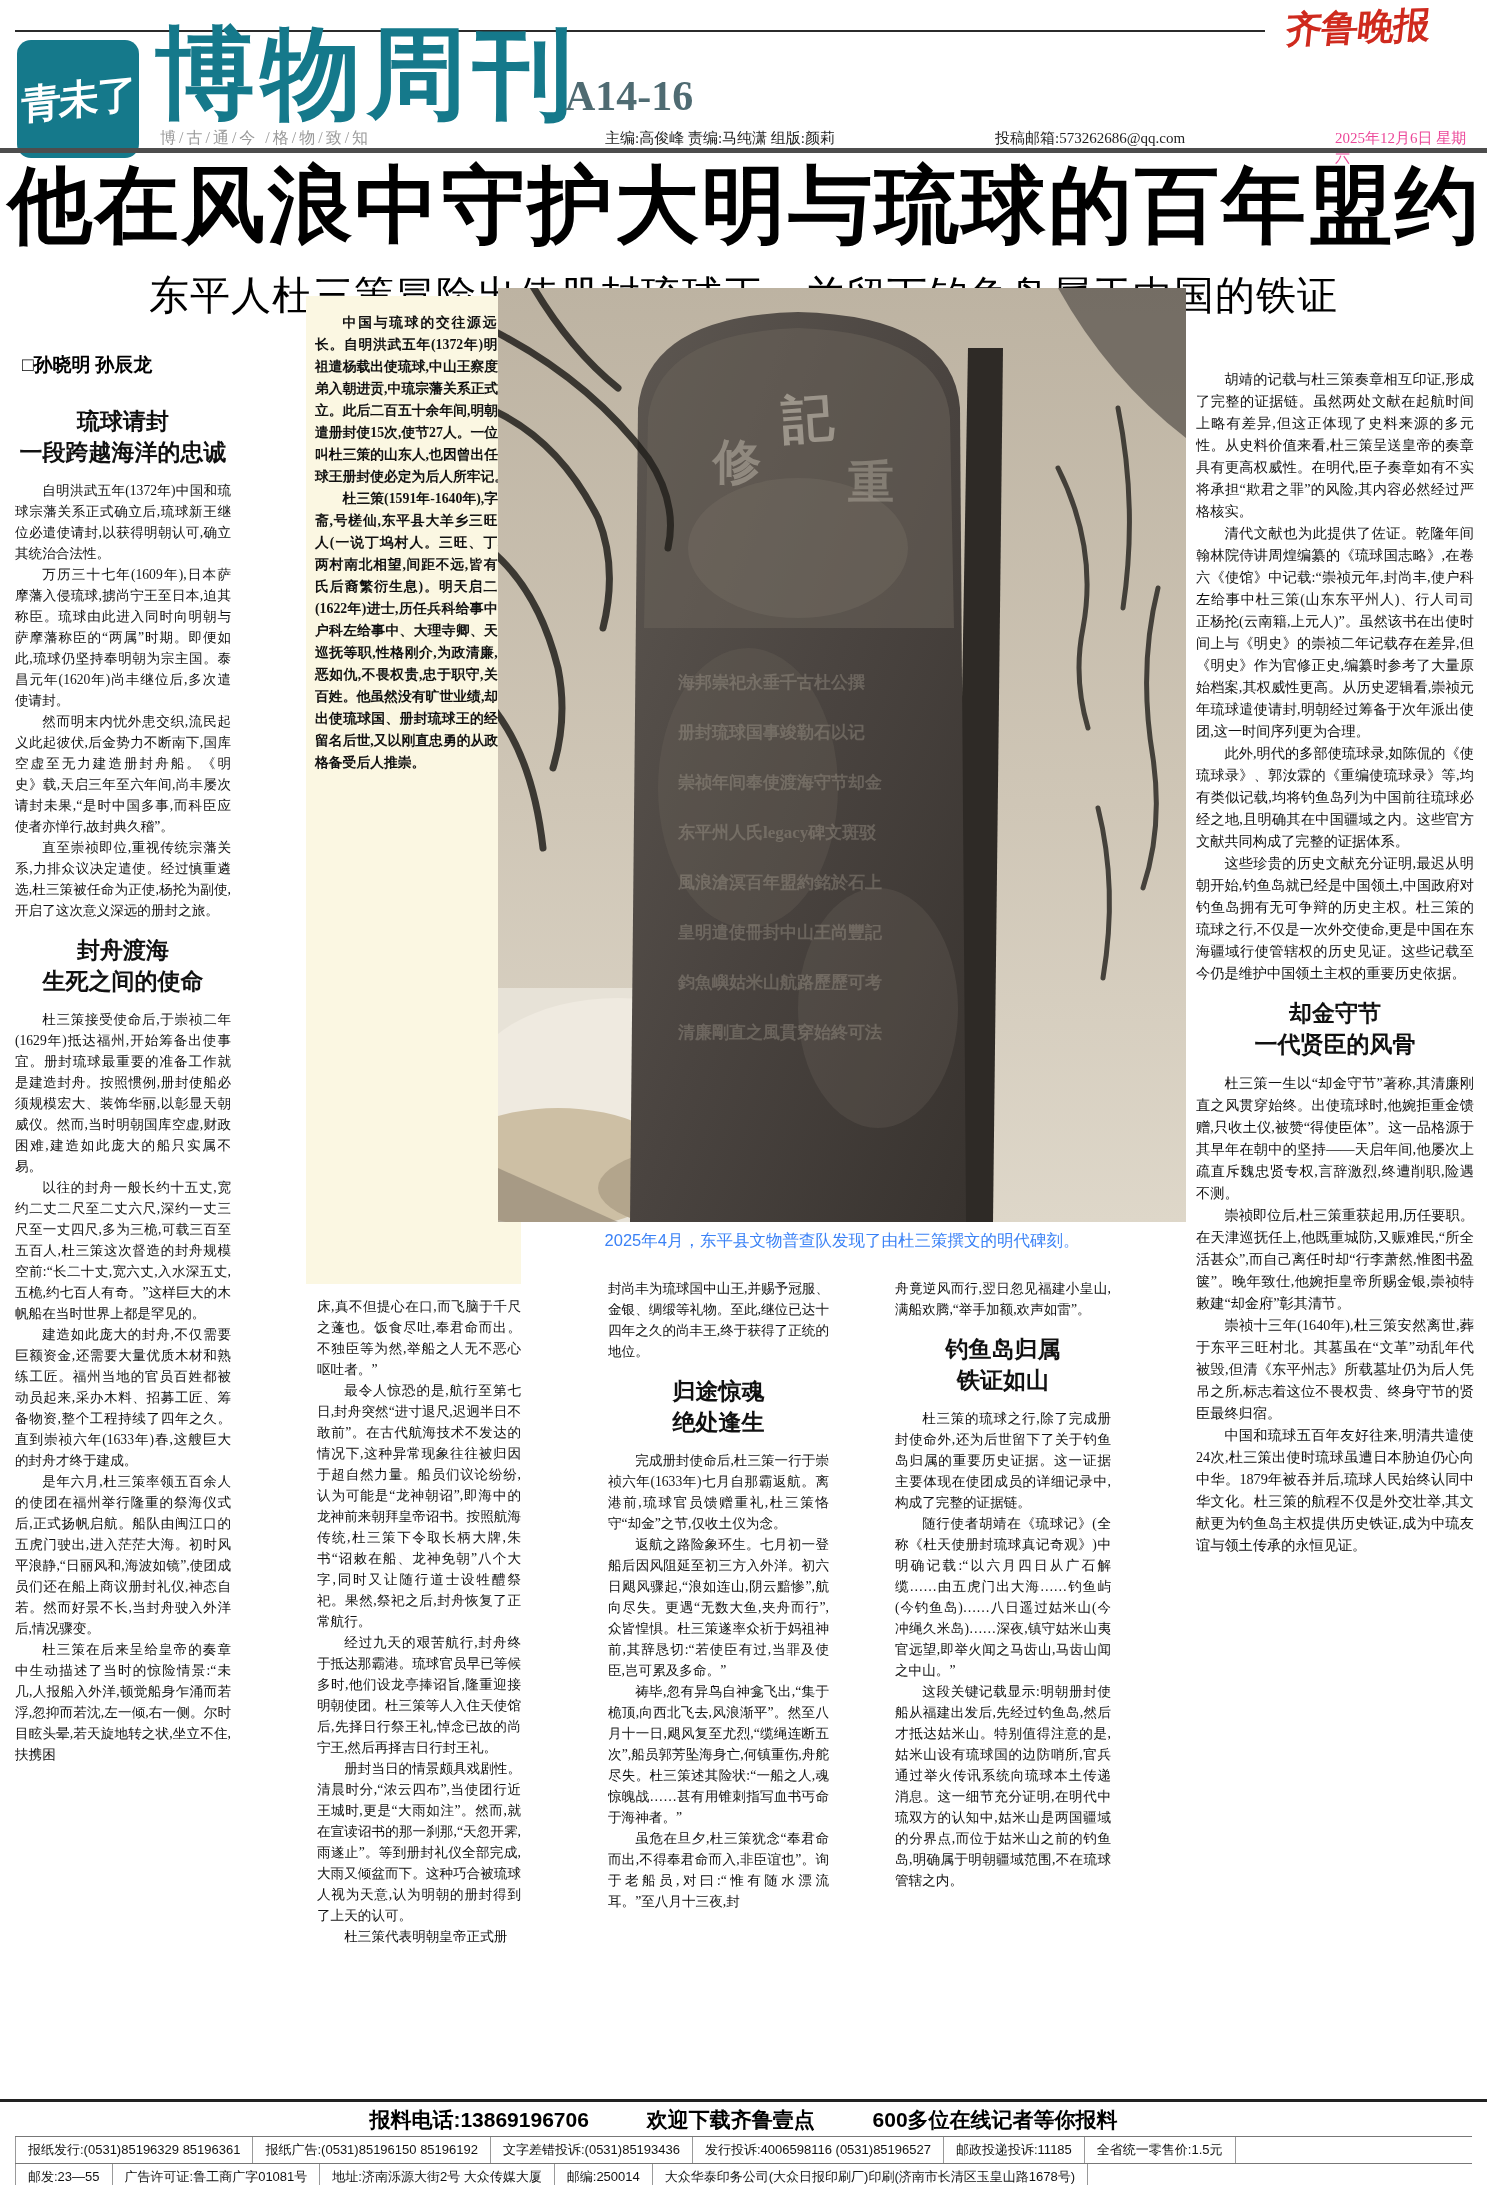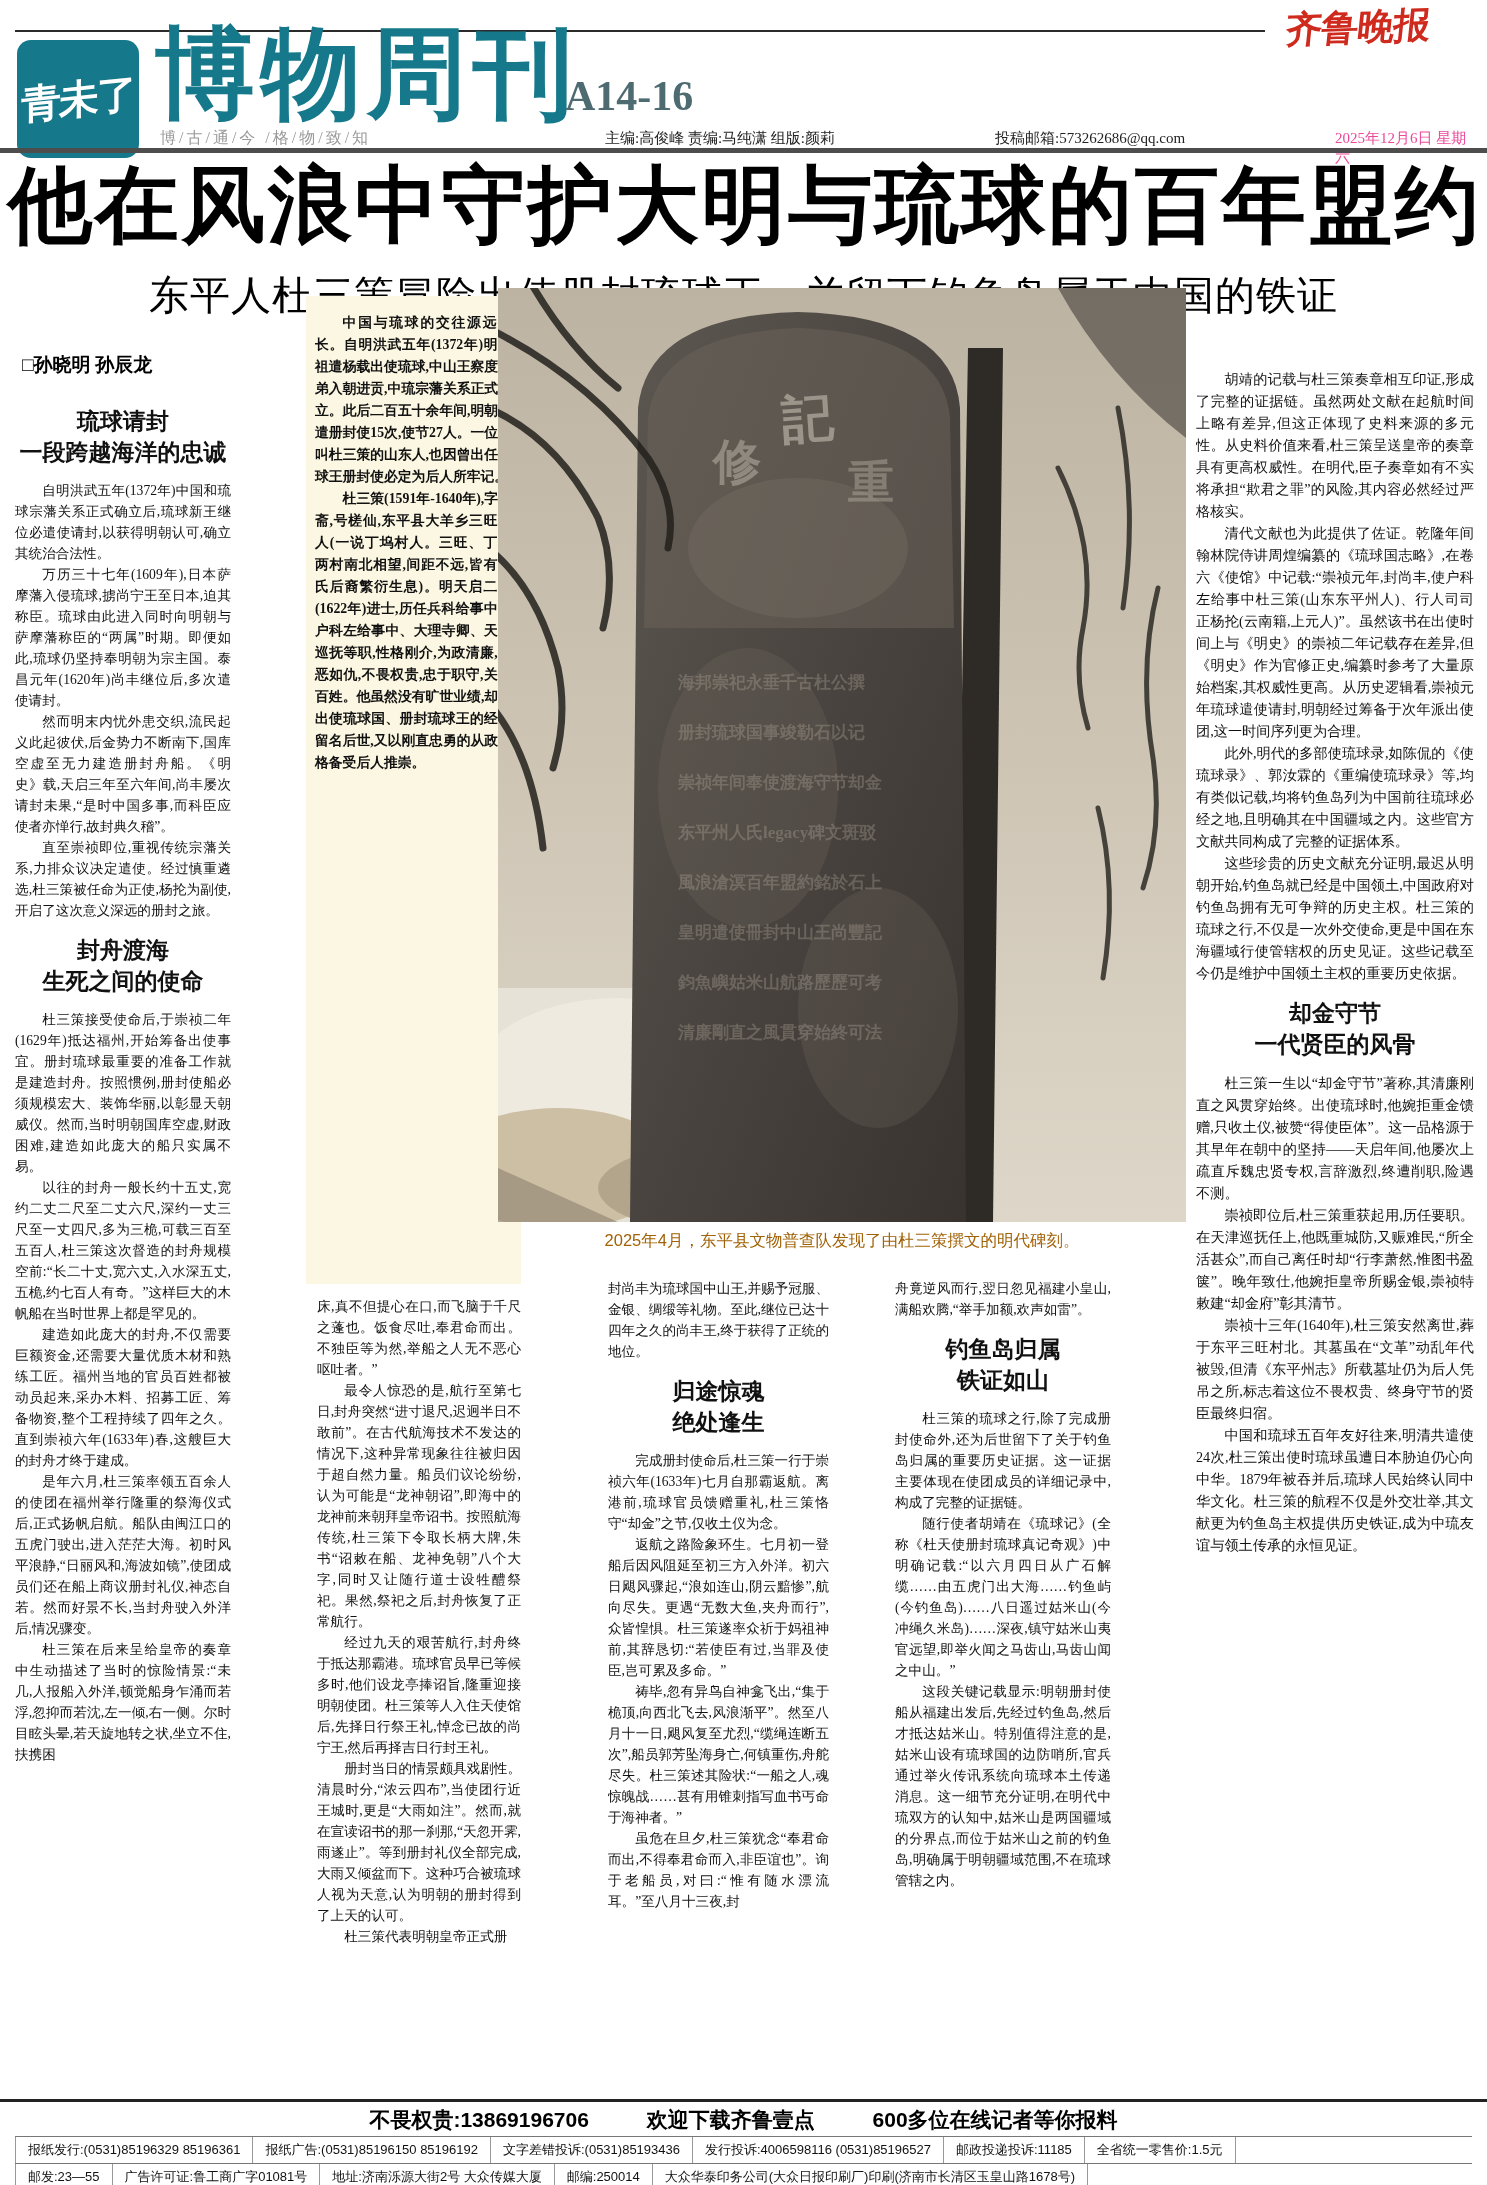--- a/index.html
+++ b/index.html
@@ -37,21 +37,21 @@
   .sidebar-box{left:306px;top:296px;width:215px;height:988px;background:#fbf7e2;padding:16px 9px 0 9px;
                box-sizing:border-box;overflow:hidden;text-align:justify;}
   .sidebar-box p{margin:0;font-size:13.8px;line-height:22px;text-indent:2em;font-weight:bold;}
   .col2{left:317px;top:1296px;width:204px;height:792px;}
   .col3{left:608px;top:1278px;width:221px;height:810px;}
   .col4{left:895px;top:1278px;width:216px;height:810px;}
   .col5{left:1196px;top:368px;width:278px;height:1720px;}
   .col5 p{font-size:14.2px;line-height:22px;}
   
   .photo{left:498px;top:288px;width:688px;height:934px;background:#c9bfae;overflow:hidden;}
-  .caption{left:498px;top:1230px;width:688px;text-align:center;font-size:16.5px;color:#a16207;
+  .caption{left:498px;top:1230px;width:688px;text-align:center;font-size:16.5px;color:#3b82f6;
            font-family:"Liberation Sans","DejaVu Sans",sans-serif;}
   
   .footer-rule{left:0;top:2099px;width:1487px;height:3px;background:#222;}
   .hotline{left:0;top:2106px;width:1487px;text-align:center;font-size:21px;font-weight:bold;color:#000;
            font-family:"Liberation Sans","DejaVu Sans",sans-serif;}
   .hotline span{margin:0 26px;}
   .footer-table{left:15px;top:2136px;width:1457px;font-size:13px;color:#111;
                 font-family:"Liberation Sans","DejaVu Sans",sans-serif;}
   .footer-row{display:flex;border-top:1px solid #777;}
   .footer-row:last-child{border-bottom:1px solid #777;}
@@ -208,21 +208,21 @@
     <span class="t">一代贤臣的风骨</span>
   </div>
   <p>杜三策一生以“却金守节”著称,其清廉刚直之风贯穿始终。出使琉球时,他婉拒重金馈赠,只收土仪,被赞“得使臣体”。这一品格源于其早年在朝中的坚持——天启年间,他屡次上疏直斥魏忠贤专权,言辞激烈,终遭削职,险遇不测。</p>
   <p>崇祯即位后,杜三策重获起用,历任要职。在天津巡抚任上,他既重城防,又赈难民,“所全活甚众”,而自己离任时却“行李萧然,惟图书盈箧”。晚年致仕,他婉拒皇帝所赐金银,崇祯特敕建“却金府”彰其清节。</p>
   <p>崇祯十三年(1640年),杜三策安然离世,葬于东平三旺村北。其墓虽在“文革”动乱年代被毁,但清《东平州志》所载墓址仍为后人凭吊之所,标志着这位不畏权贵、终身守节的贤臣最终归宿。</p>
   <p>中国和琉球五百年友好往来,明清共遣使24次,杜三策出使时琉球虽遭日本胁迫仍心向中华。1879年被吞并后,琉球人民始终认同中华文化。杜三策的航程不仅是外交壮举,其文献更为钓鱼岛主权提供历史铁证,成为中琉友谊与领土传承的永恒见证。</p>
 </div>
 
 <div class="abs footer-rule"></div>
 <div class="abs hotline">
-  <span>不畏权贵:13869196706</span>
+  <span>报料电话:13869196706</span>
   <span>欢迎下载齐鲁壹点</span>
   <span>600多位在线记者等你报料</span>
 </div>
 <div class="abs footer-table">
   <div class="footer-row">
     <span class="footer-cell">报纸发行:(0531)85196329 85196361</span>
     <span class="footer-cell">报纸广告:(0531)85196150 85196192</span>
     <span class="footer-cell">文字差错投诉:(0531)85193436</span>
     <span class="footer-cell">发行投诉:4006598116 (0531)85196527</span>
     <span class="footer-cell">邮政投递投诉:11185</span>

